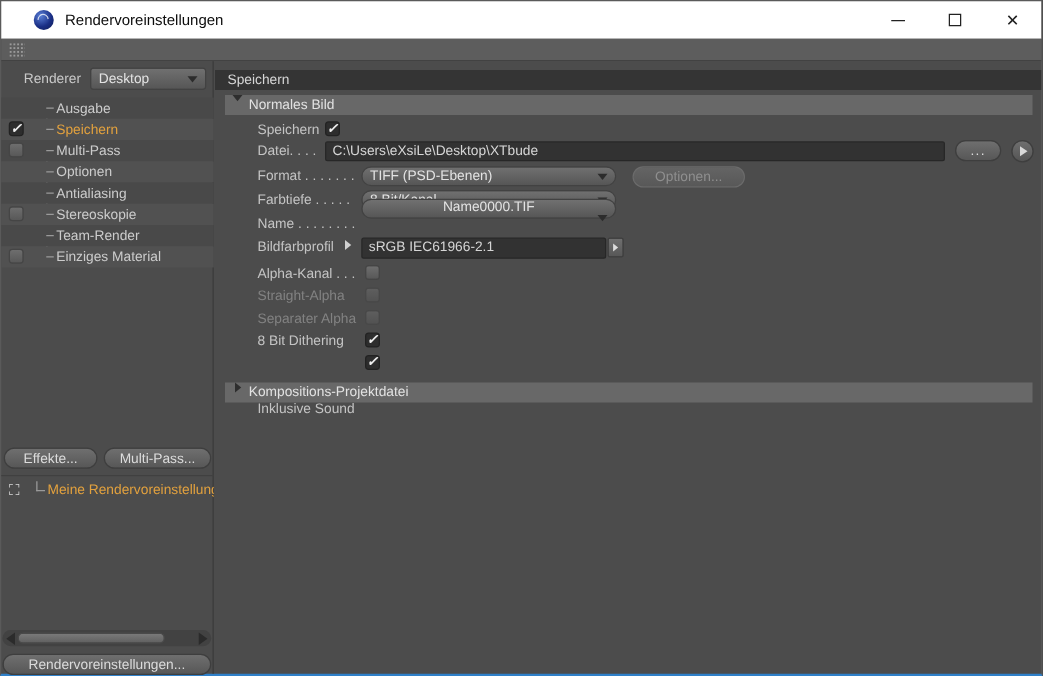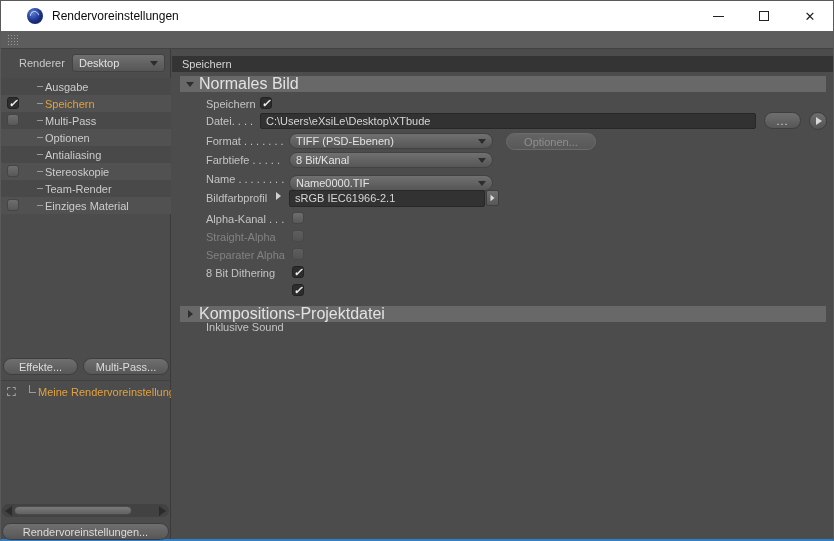--- a/index.html
+++ b/index.html
@@ -68,21 +68,21 @@
 
   .hscroll { position:absolute; top:455px; left:1px; width:167px; height:13px; background:#424242; border-radius:7px; display:flex; align-items:center; }
   .hs-arrow { width:0; height:0; border-top:5px solid transparent; border-bottom:5px solid transparent; }
   .hs-left { margin-left:3px; border-right:7px solid #2b2b2b; }
   .hs-right { margin-left:auto; margin-right:3px; border-left:7px solid #2b2b2b; }
   .hs-thumb { position:absolute; left:12px; top:2px; width:118px; height:9px; border-radius:5px; background:linear-gradient(#7a7a7a,#616161); border:1px solid #4a4a4a; }
   .btn-bottom { position:absolute; top:474px; left:1px; width:167px; height:17px; }
 
   
   .rp-header { position:absolute; top:7px; left:0; right:0; height:16px; background:#343434; color:#d6d6d6; font-size:11px; line-height:16px; padding-left:10px; }
-  .section-bar { position:absolute; left:8px; right:7px; height:16px; background:#686868; color:#e2e2e2; font-size:16px; line-height:16px; display:flex; align-items:center; }
+  .section-bar { position:absolute; left:8px; right:7px; height:16px; background:#686868; color:#e2e2e2; font-size:11px; line-height:16px; display:flex; align-items:flex-start; }
   .sec-normal { top:27px; }
   .sec-comp { top:257px; }
   .tri-down { width:0; height:0; border-left:4px solid transparent; border-right:4px solid transparent; border-top:5px solid #2e2e2e; margin:0 5px 0 6px; }
   .tri-right { width:0; height:0; border-top:4px solid transparent; border-bottom:4px solid transparent; border-left:5px solid #2e2e2e; margin:0 6px 0 8px; }
 
   .fieldlabel { position:absolute; font-size:11px; color:#c4c4c4; white-space:nowrap; }
   .fieldlabel.dim { color:#828282; }
   .textfield { position:absolute; background:#323232; border:1px solid #272727; border-radius:2px;
     color:#d6d6d6; font-size:11px; line-height:14px; padding:0 5px; white-space:nowrap; overflow:hidden; }
   .dd-field { position:absolute; height:16px; border-radius:8px; }
@@ -219,21 +219,21 @@
       </div>
       <div class="pill-btn btn-disabled" style="position:absolute; left:334px; top:84px; width:90px; height:17px; border-radius:9px;">Optionen...</div>
 
       <span class="fieldlabel" style="left:34px; top:105px;">Farbtiefe . . . . .</span>
       <div class="dropdown dd-field" style="left:117px; top:103px; width:204px;">
         <span>8 Bit/Kanal</span>
         <span class="dd-arrow"></span>
       </div>
 
       <span class="fieldlabel" style="left:34px; top:124px;">Name . . . . . . . .</span>
-      <div class="dropdown dd-field" style="left:117px; top:126px; width:204px;">
+      <div class="dropdown dd-field" style="left:117px; top:110px; width:204px;flex-direction:column;">
         <span>Name0000.TIF</span>
         <span class="dd-arrow"></span>
       </div>
 
       <span class="fieldlabel" style="left:34px; top:143px;">Bildfarbprofil</span>
       <span class="mini-tri" style="left:104px; top:143px;"></span>
       <div class="textfield" style="left:117px; top:141px; width:196px; height:17px; line-height:15px;">sRGB IEC61966-2.1</div>
       <div class="sq-btn" style="left:314px; top:141px;">
           <span class="tri-right"></span>
         </div>

